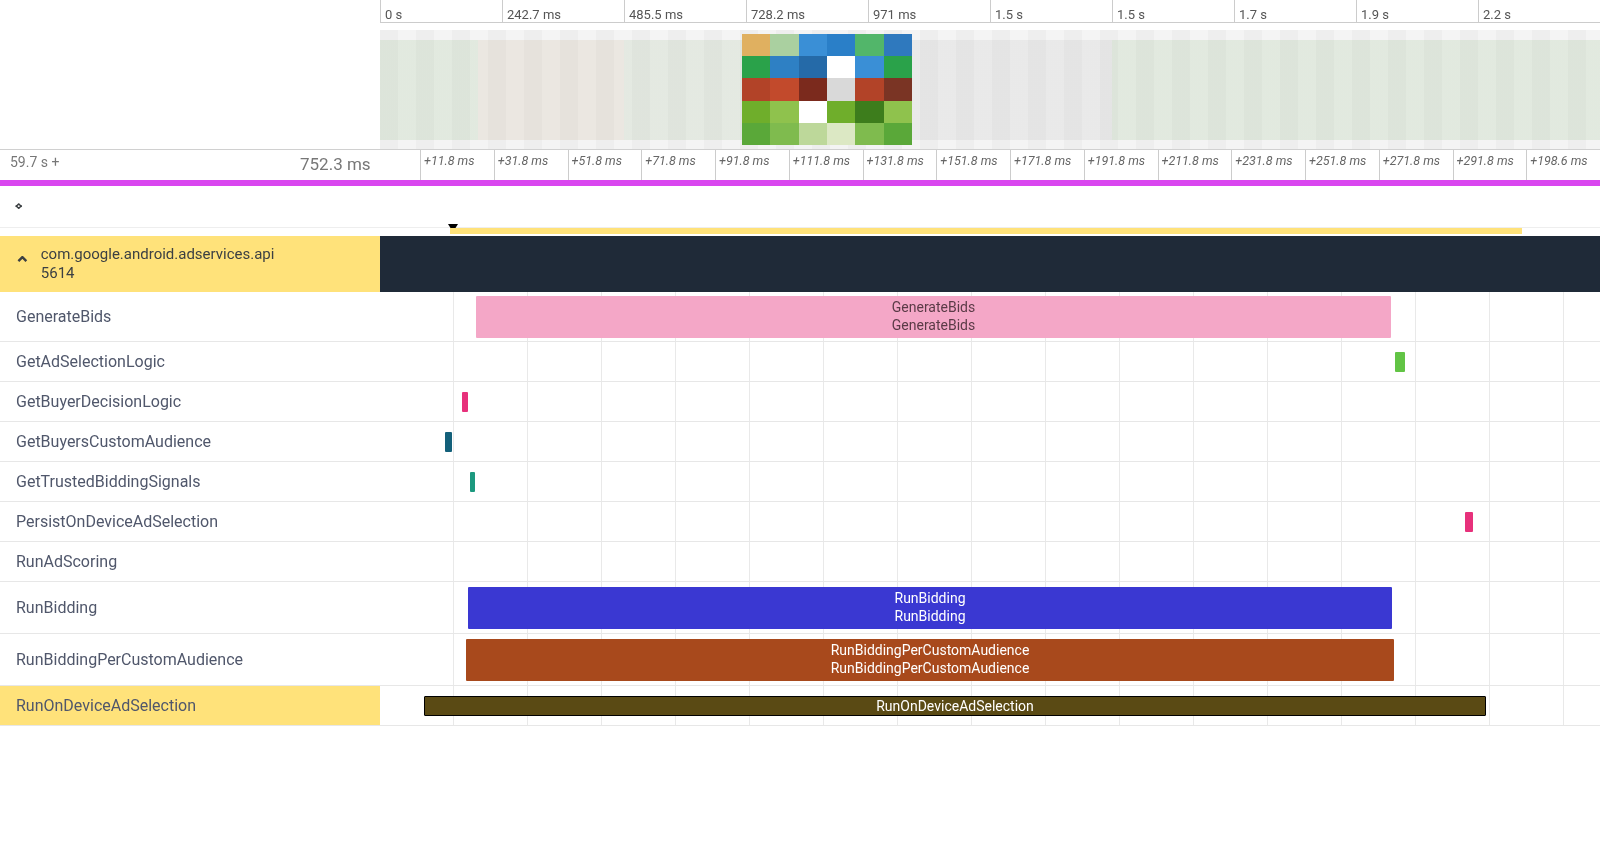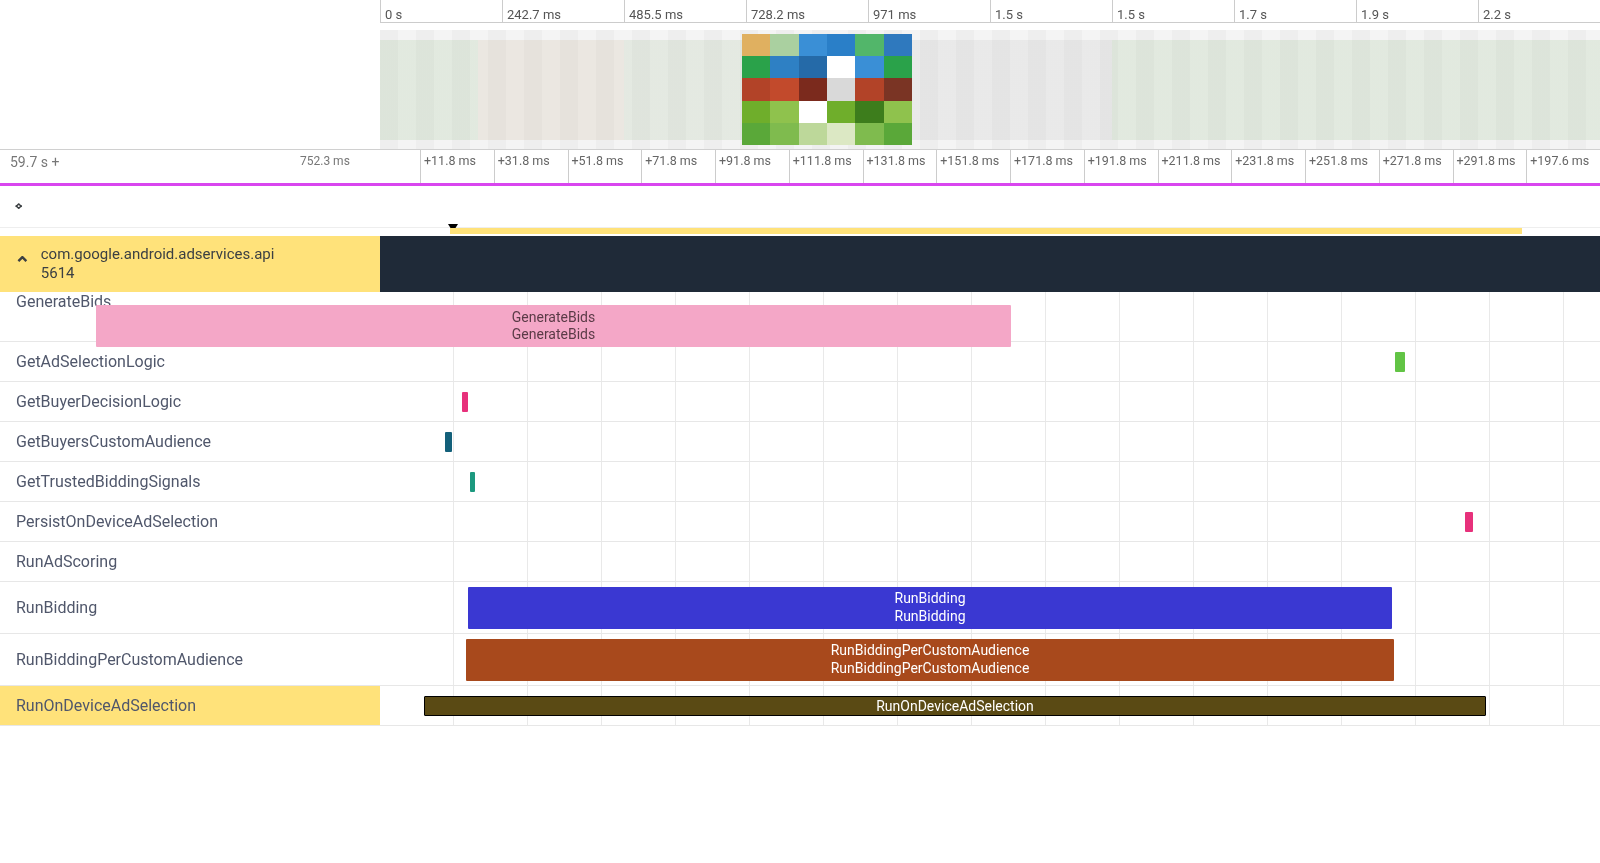--- a/index.html
+++ b/index.html
@@ -36,33 +36,34 @@
     position: absolute; left: 380px; right: 0; top: 30px; bottom: 0;
     background:
       repeating-linear-gradient(90deg, #eee 0 18px, #f4f4f4 18px 36px);
     overflow: hidden;
   }
 
   
   .ruler2 {
     position: relative;
     height: 36px;
-    border-bottom: 3px solid #d946ef;
+    border-bottom: 6px solid #d946ef;
   }
   .ruler2 .left {
     position: absolute; left: 10px; top: 4px;
     color: #777; font-size: 14px;
   }
   .ruler2 .leftright {
     position: absolute; left: 300px; top: 4px;
-    color: #777; font-size: 12px;
+    color: #777; font-size: 17px;
   }
   .ruler2 .ticks2 {
     position: absolute; left: 420px; right: 0; top: 0; bottom: 0;
     display: flex;
+    font-style: italic;
   }
   .ruler2 .tick2 {
     flex: 1;
     border-left: 1px solid #ccc;
     font-size: 12.5px; color: #666;
     padding-left: 3px; line-height: 22px;
     white-space: nowrap;
   }
 
   
@@ -238,21 +239,21 @@
     <div class="tick2">+111.8 ms</div>
     <div class="tick2">+131.8 ms</div>
     <div class="tick2">+151.8 ms</div>
     <div class="tick2">+171.8 ms</div>
     <div class="tick2">+191.8 ms</div>
     <div class="tick2">+211.8 ms</div>
     <div class="tick2">+231.8 ms</div>
     <div class="tick2">+251.8 ms</div>
     <div class="tick2">+271.8 ms</div>
     <div class="tick2">+291.8 ms</div>
-    <div class="tick2">+197.6 ms</div>
+    <div class="tick2">+198.6 ms</div>
   </div>
 </div>
 
 <div class="collapse-zone">
   <div>
     <div class="chev">⌄</div>
     <div class="chev" style="margin-top:-4px">⌃</div>
   </div>
 </div>
 
@@ -265,21 +266,21 @@
     <span class="carat">⌃</span>
     <span class="txt">
       <span>com.google.android.adservices.api</span><br>
       <span>5614</span>
     </span>
   </div>
   <div class="bar"></div>
 </div>
 
 <div class="tracks" id="tracks">
-    <div class="track" style="min-height: 50px; flex-direction: column;">
+    <div class="track" style="min-height: 50px;">
       <div class="tlabel">GenerateBids</div>
       <div class="tzone">
         <div class="slice double" style="left: 96px; width: 915px; background: rgb(244, 167, 199); color: rgb(91, 59, 71);">
           <span class="l1">GenerateBids</span>
           <span class="l2">GenerateBids</span>
         </div>
       </div>
     </div>
     <div class="track" style="min-height: 40px;">
       <div class="tlabel">GetAdSelectionLogic</div>

